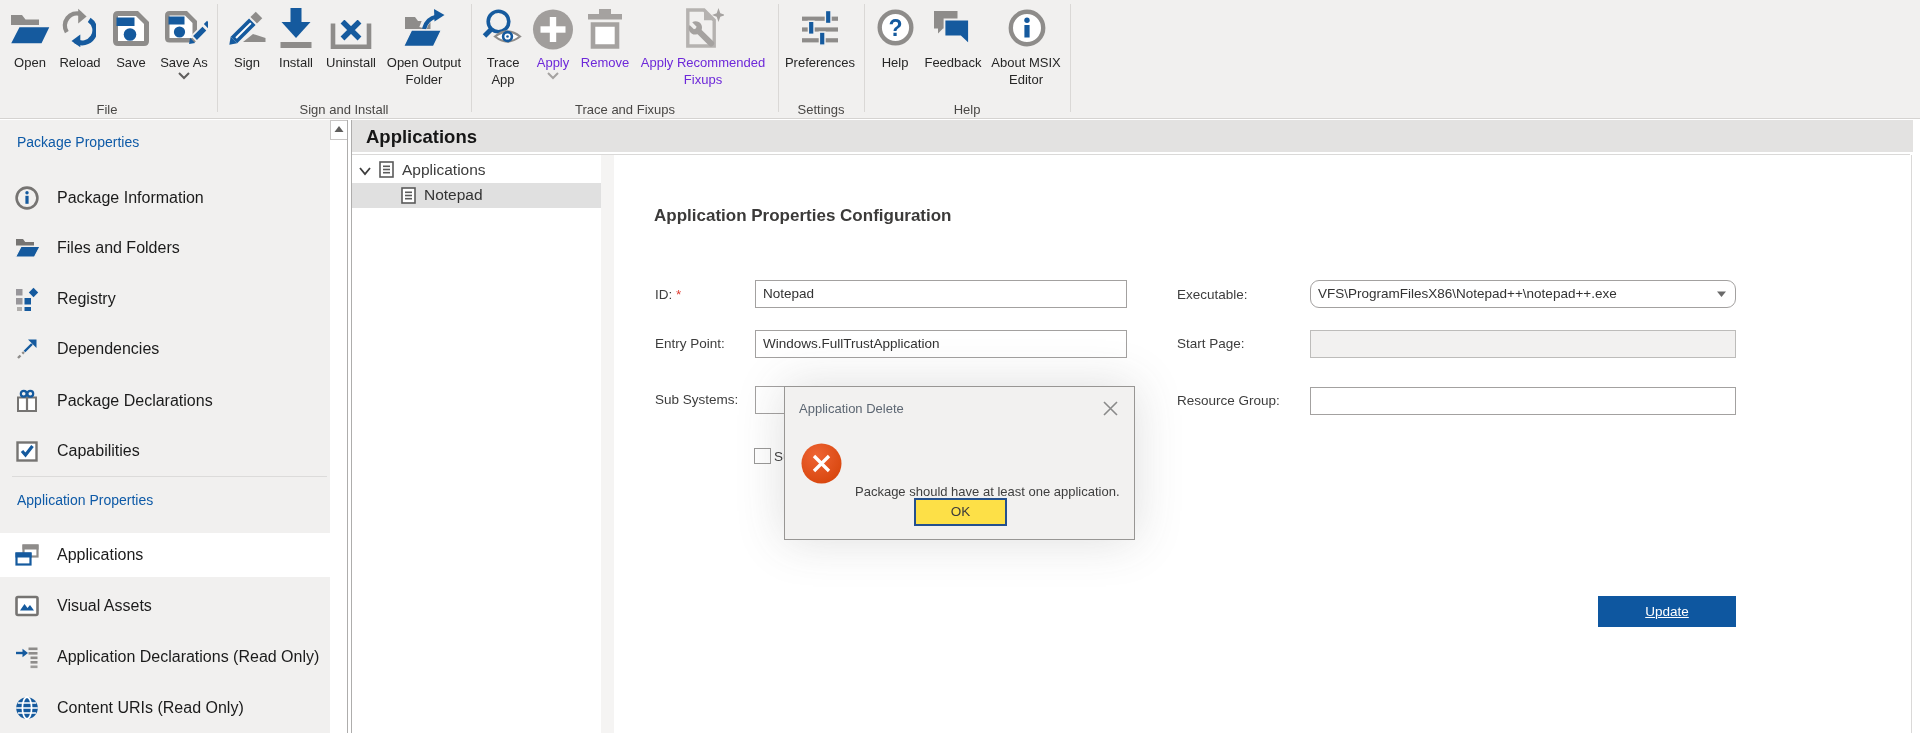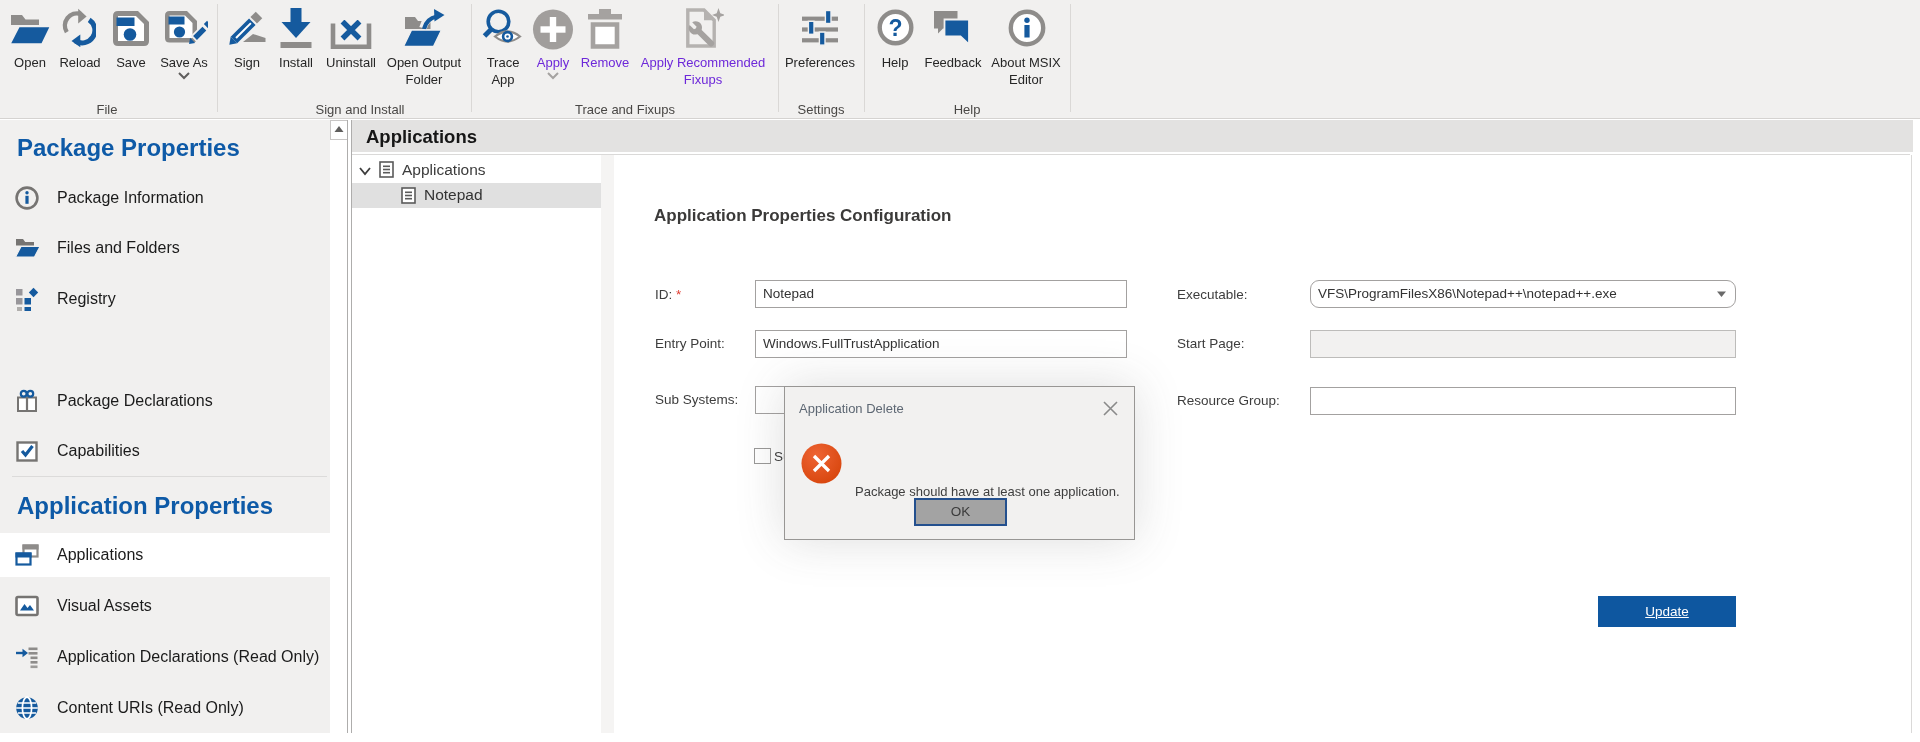--- a/index.html
+++ b/index.html
@@ -14,21 +14,21 @@
 .rlab { position:absolute; top:54px; transform:translateX(-50%); text-align:center;
   font-size:13px; line-height:17px; color:#262626; white-space:pre; }
 .rlab.dis { color:#6d28d9; }
 .rgrp { position:absolute; top:102px; transform:translateX(-50%); font-size:13px;
   color:#494745; white-space:nowrap; }
 .chev { position:absolute; top:71px; transform:translateX(-50%); }
 
 
 #sidebar { position:absolute; left:0; top:120px; width:330px; height:613px;
   background:#f1f0ef; }
-.sbhead { position:absolute; left:17px; font-size:24px; font-weight:bold;
+.sbhead { position:absolute; left:17px; font-size:14px; font-weight:normal;
   color:#0e5aa7; white-space:nowrap; }
 .sbitem { position:absolute; left:0; width:330px; height:51px; }
 .sbitem svg { position:absolute; left:15px; top:50%; margin-top:-12px; }
 .sbitem .t { position:absolute; left:57px; top:50%; transform:translateY(-50%);
   font-size:16px; color:#1b1b1b; white-space:nowrap; }
 .sbsel { background:#ffffff; }
 
 
 #sbscroll { position:absolute; left:330px; top:120px; width:17px; height:613px; background:#ffffff; }
 #sbup { position:absolute; left:330px; top:120px; width:18px; height:20px; background:#fff;
@@ -46,37 +46,37 @@
 .flabel { position:absolute; font-size:13.5px; color:#3d3d3d; white-space:nowrap; }
 .finput { position:absolute; height:28px; background:#fff; border:1px solid #a3a1a0;
   font-size:13.5px; color:#333; line-height:26px; padding-left:7px; white-space:nowrap; overflow:hidden;}
 .finput.dis { background:#f2f1f0; border-color:#bdbcba; }
 
 
 #dialog { position:absolute; left:784px; top:386px; width:351px; height:154px;
   background:#f2f1f0; border:1px solid #989694;
   box-shadow:0 0 45px rgba(70,70,70,0.18); }
 #okbtn { position:absolute; left:129px; top:111px; width:93px; height:28px;
-  background:#a3a3a3; border:2px solid #24508e; font-size:13.5px; color:#3b3b3b;
+  background:#fde047; border:2px solid #24508e; font-size:13.5px; color:#3b3b3b;
   text-align:center; line-height:24px; }
 #updatebtn { position:absolute; left:1598px; top:596px; width:138px; height:31px;
   background:#0e57a0; color:#fff; font-size:13.5px; text-align:center; line-height:31px;text-decoration:underline; }
 </style>
 </head>
 <body>
 
 <div id="ribbon">
   <div class="rsep" style="left:217px"></div>
   <div class="rsep" style="left:471px"></div>
   <div class="rsep" style="left:778px"></div>
   <div class="rsep" style="left:864px"></div>
   <div class="rsep" style="left:1070px"></div>
 
   <div class="rgrp" style="left:107px">File</div>
-  <div class="rgrp" style="left:360px">Sign and Install</div>
+  <div class="rgrp" style="left:344px">Sign and Install</div>
   <div class="rgrp" style="left:625px">Trace and Fixups</div>
   <div class="rgrp" style="left:821px">Settings</div>
   <div class="rgrp" style="left:967px">Help</div>
 
   <svg class="abs" style="left:9px; top:12px;" width="42" height="34" viewBox="0 0 42 34">
     <path d="M2 28 V3 H13 L16.5 7.5 H30 V13 H2 Z" fill="#8e8c8a"></path>
     <polygon points="10,14.5 41.5,14.5 33,32 1,32" fill="#155a9e" stroke="#f1f0ef" stroke-width="1.6"></polygon>
   </svg>
 
   <svg class="abs" style="left:62px; top:8px;" width="34" height="39" viewBox="0 0 34 39">
@@ -246,20 +246,28 @@
       <rect x="1" y="2" width="6.5" height="6.5" fill="#98969a"></rect>
       <rect x="1" y="11" width="6.5" height="6.5" fill="#98969a"></rect>
       <rect x="2" y="20" width="5" height="4" fill="#b0aeac"></rect>
       <rect x="9.5" y="11" width="6.5" height="6.5" fill="#155a9e"></rect>
       <rect x="9.5" y="20" width="6.5" height="4" fill="#155a9e"></rect>
       <rect x="15.2" y="2.2" width="6.6" height="6.6" transform="rotate(45 18.5 5.5)" fill="#155a9e"></rect>
     </svg>
     <div class="t">Registry</div>
   </div>
 
+  <div class="sbitem" style="top:203px;">
+    <svg width="24" height="24" viewBox="0 0 24 24">
+      <path d="M3 21 L9 15" stroke="#8e8c8a" stroke-width="2.4" stroke-dasharray="3.5,2.6" fill="none"></path>
+      <path d="M9.5 14.5 L17 7" stroke="#155a9e" stroke-width="2.4" fill="none"></path>
+      <polygon points="21.5,2.5 21.5,11 13,2.5" fill="#155a9e"></polygon>
+    </svg>
+    <div class="t">Dependencies</div>
+  </div>
 
   <div class="sbitem" style="top:255px;">
     <svg width="24" height="24" viewBox="0 0 24 24">
       <rect x="3" y="8.5" width="18" height="13.5" fill="#fff" stroke="#767472" stroke-width="2"></rect>
       <rect x="10.9" y="8.5" width="2.2" height="13.5" fill="#767472"></rect>
       <circle cx="8.7" cy="4.7" r="2.9" fill="none" stroke="#155a9e" stroke-width="2.2"></circle>
       <circle cx="15.3" cy="4.7" r="2.9" fill="none" stroke="#155a9e" stroke-width="2.2"></circle>
     </svg>
     <div class="t">Package Declarations</div>
   </div>

